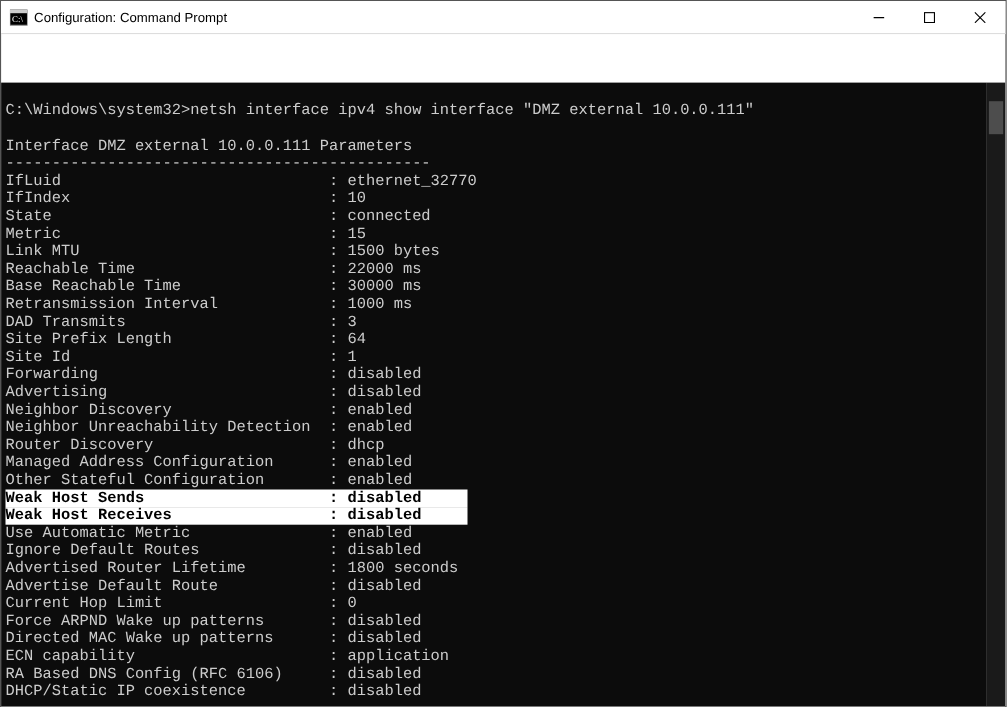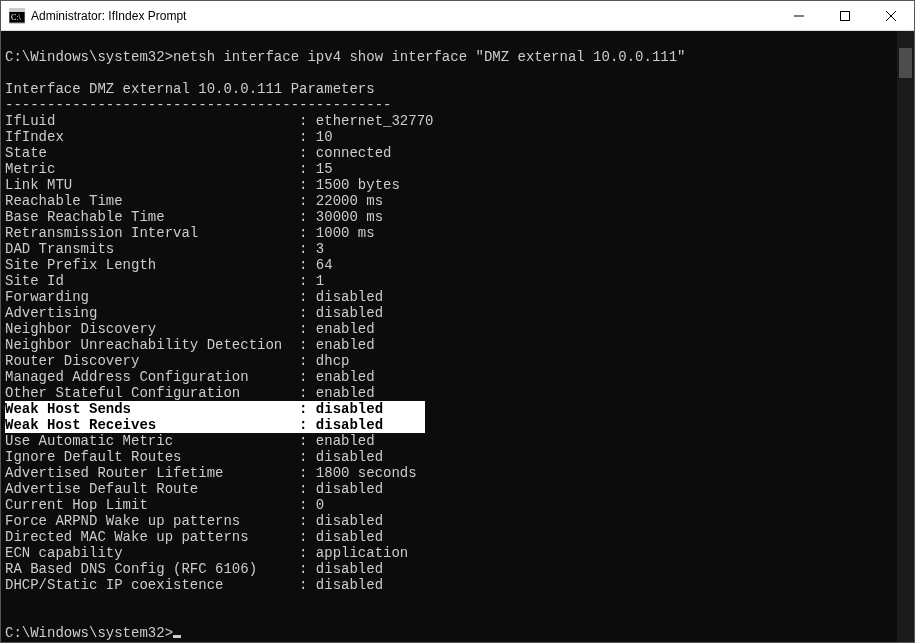--- a/index.html
+++ b/index.html
@@ -54,20 +54,21 @@
       color: #000;
       cursor: pointer;
     }
     .win-btn svg { display: block; }
     .client {
       flex: 1;
       display: flex;
       background: #a3a3a3;
       overflow: hidden;
       position: relative;
+      margin-top: 44px;
     }
     .terminal {
       flex: 1;
       background: #0c0c0c;
       color: #ccc;
       font-family: Consolas, "Courier New", monospace;
       font-size: 14px;
       line-height: 16px;
       padding: 2px 0 2px 4px;
       white-space: pre;
@@ -109,21 +110,21 @@
 
 <div class="window">
   <div class="titlebar">
     <span class="titlebar-icon">
       <svg width="16" height="16" viewBox="0 0 16 16">
         <rect x="0" y="1" width="16" height="14" fill="#000" stroke="#999" stroke-width="1"></rect>
         <rect x="0" y="1" width="16" height="3" fill="#ccc"></rect>
         <text x="2" y="12" font-family="Consolas" font-size="8" fill="#fff">C:\</text>
       </svg>
     </span>
-    <span class="titlebar-title">Administrator: IfIndex Prompt</span>
+    <span class="titlebar-title">Configuration: Command Prompt</span>
     <div class="win-controls">
       <div class="win-btn">
         <svg width="10" height="10" viewBox="0 0 10 10">
             <line x1="0" y1="5" x2="10" y2="5" stroke="#000" stroke-width="1"></line>
           </svg>
       </div>
       <div class="win-btn">
         <svg width="10" height="10" viewBox="0 0 10 10">
             <rect x="0.5" y="0.5" width="9" height="9" fill="none" stroke="#000" stroke-width="1"></rect>
           </svg>

